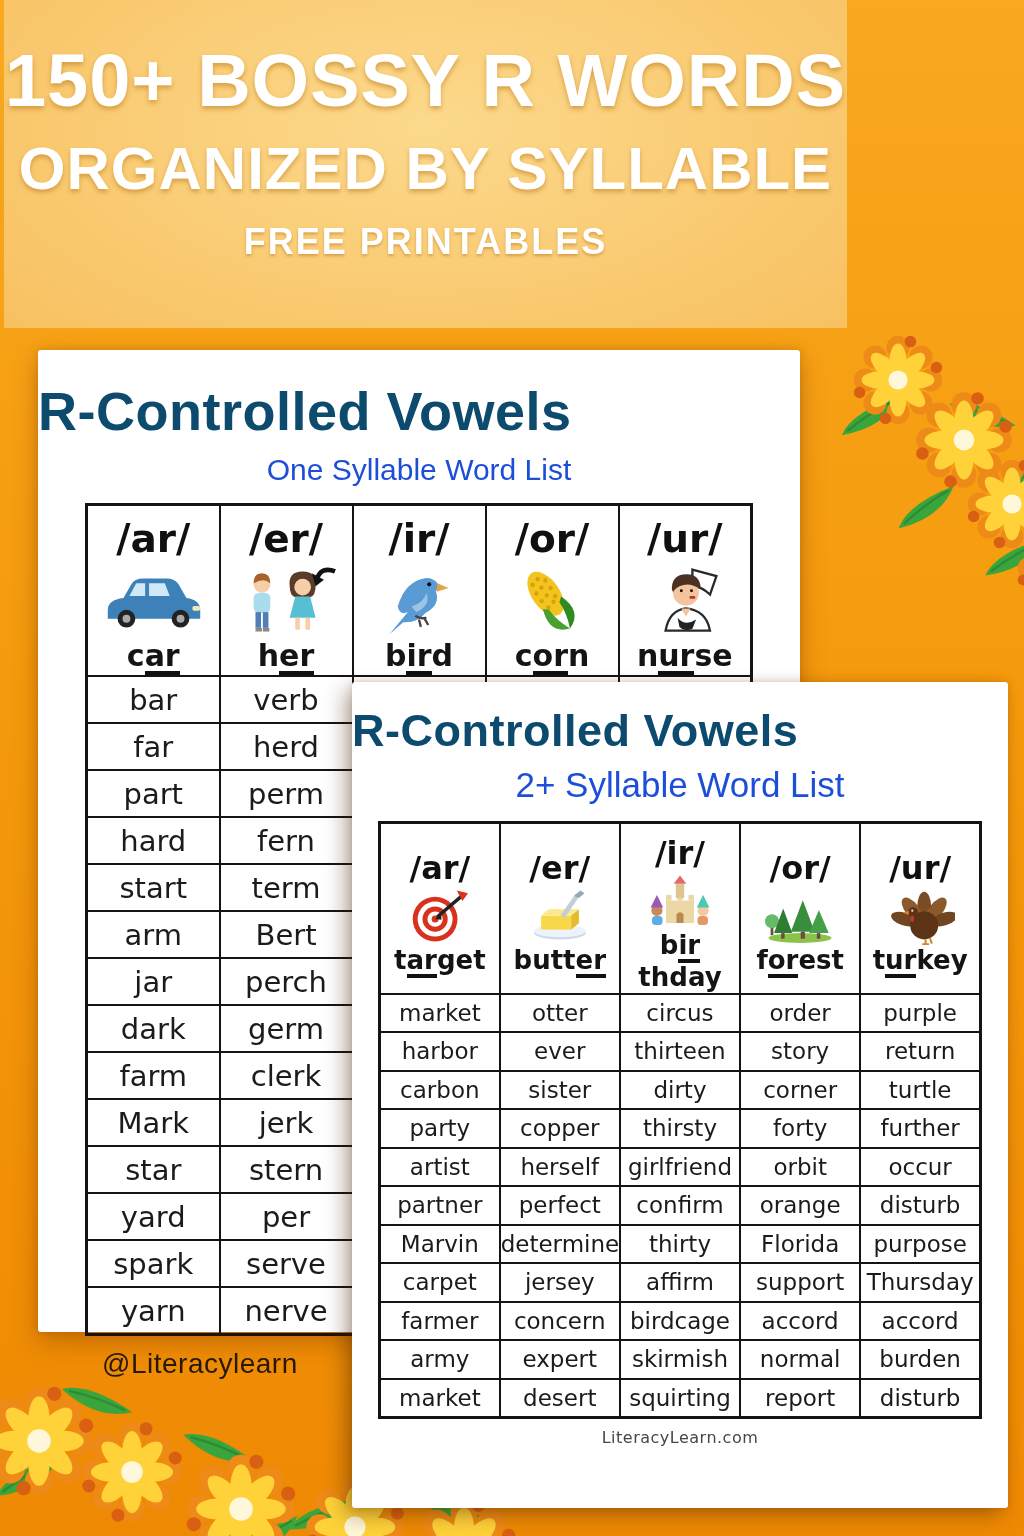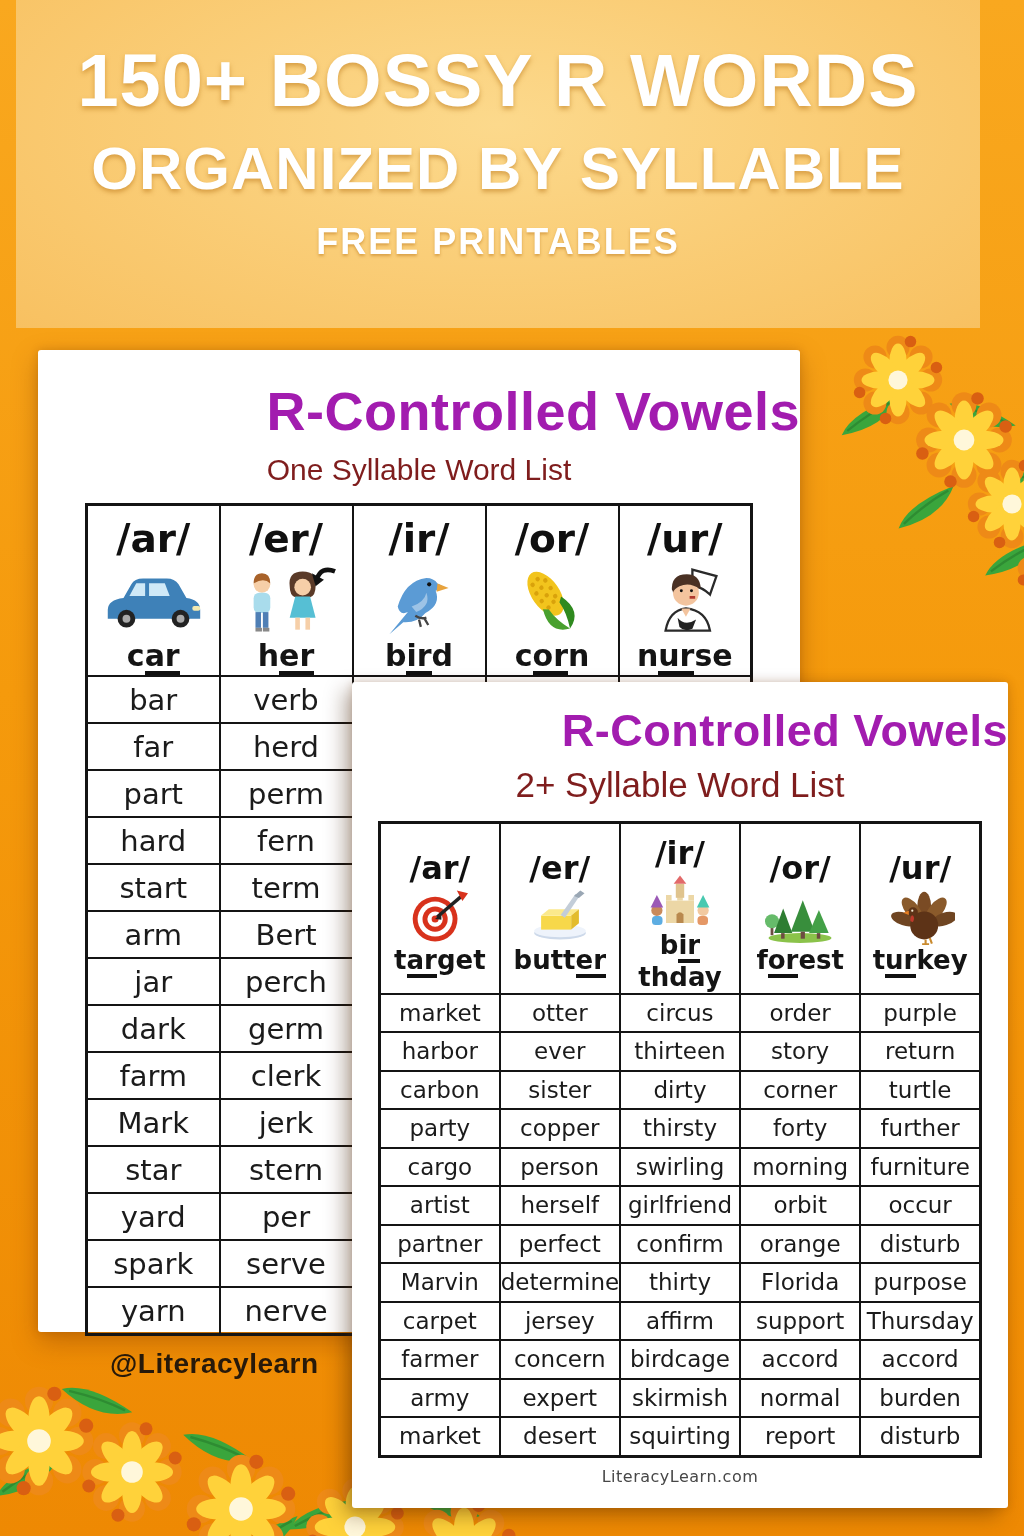--- a/index.html
+++ b/index.html
@@ -1,39 +1,39 @@
 <!DOCTYPE html>
 <html><head>
 <meta charset="utf-8">
 <style>
   html,body{margin:0;padding:0;}
   body{width:1024px;height:1536px;font-family:"Liberation Sans",sans-serif;}
   .page{position:relative;width:1024px;height:1536px;overflow:hidden;
         background:linear-gradient(180deg,#f9a81f 0%,#f59a0c 45%,#ee8903 100%);}
 
   
-  .banner{position:absolute;left:16px;top:0;width:964px;height:328px;text-align:center;
+  .banner{position:absolute;left:4px;top:0;width:843px;height:328px;text-align:center;
           background:radial-gradient(130% 170% at 50% 38%,#fcd98c 0%,#f8c263 50%,#f1a63c 100%);}
   .banner-title{margin:0;padding-top:42px;font-size:74px;line-height:1.05;font-weight:800;color:#ffffff;
           letter-spacing:1px;text-shadow:0 3px 5px rgba(186,116,22,.55);}
   .banner-subtitle{margin:14px 0 0;font-size:60px;font-weight:800;color:#ffffff;letter-spacing:1px;
           text-shadow:0 3px 4px rgba(186,116,22,.5);}
   .banner-tagline{margin:18px 0 0;font-size:36px;font-weight:800;color:#ffffff;letter-spacing:2px;
           text-shadow:0 2px 3px rgba(186,116,22,.5);}
 
   
   .card{position:absolute;background:#ffffff;border-radius:3px;
         box-shadow:0 10px 26px rgba(125,55,0,.38),0 0 8px rgba(125,55,0,.22);}
   .card1{left:38px;top:350px;width:762px;height:982px;z-index:1;}
   .card2{left:352px;top:682px;width:656px;height:826px;z-index:2;
          box-shadow:-8px 8px 20px rgba(60,30,0,.35),0 0 8px rgba(125,55,0,.22);}
-  .sheet-title{margin:0;text-align:right;font-weight:700;color:#a21caf;letter-spacing:.5px;}
+  .sheet-title{margin:0;text-align:left;font-weight:700;color:#0c4a6e;letter-spacing:.5px;}
   .card1 .sheet-title{padding-top:30px;font-size:54px;}
   .card2 .sheet-title{padding-top:23px;font-size:45px;}
-  .sheet-subtitle{margin:16px;text-align:center;font-weight:400;color:#7f1d1d;}
+  .sheet-subtitle{margin:16px;text-align:center;font-weight:400;color:#1d4ed8;}
   .card1 .sheet-subtitle{margin-top:11px;font-size:30px;}
   .card2 .sheet-subtitle{margin-top:8px;font-size:35px;}
 
   table{border-collapse:collapse;table-layout:fixed;margin:0 auto;border:3px solid #141414;}
   .card1 table{width:668px;margin-top:15px;}
   .card2 table{width:604px;margin-top:13px;}
   th,td{border:2px solid #141414;text-align:center;vertical-align:middle;padding:0;overflow:hidden;}
   .card1 th{height:156px;}
   .card2 th{height:126px;}
   td{font-family:"DejaVu Sans",sans-serif;color:#1b1b1b;font-weight:400;}
@@ -47,21 +47,21 @@
   .card1 .cell-icon{width:118px;height:74px;}
   .card2 .cell-icon{width:100px;height:56px;}
   .keyword{font-family:"DejaVu Sans",sans-serif;color:#141414;line-height:1.15;}
   .card1 .keyword{font-size:30px;}
   .card2 .keyword{font-size:26px;}
   .u{display:inline-block;border-bottom:4px solid #111;padding-bottom:0;line-height:1.02;}
 
   .site-footer{text-align:center;margin-top:9px;font-size:16px;color:#474747;
                font-family:"DejaVu Sans",sans-serif;letter-spacing:.5px;}
 
-  .handle{position:absolute;left:110px;top:1348px;z-index:3;font-size:28px;font-weight:700;
+  .handle{position:absolute;left:102px;top:1348px;z-index:3;font-size:28px;font-weight:400;
           color:#27190a;letter-spacing:.5px;}
 
   .garland{position:absolute;z-index:0;}
   .garland-tr{left:836px;top:330px;width:250px;height:260px;}
   .garland-bl{left:-20px;top:1366px;width:590px;height:230px;}
   .defs{position:absolute;width:0;height:0;overflow:hidden;}
 </style>
 </head>
 <body>
 
@@ -493,27 +493,20 @@
             <td>turtle</td>
           </tr>
           <tr>
             <td>party</td>
             <td>copper</td>
             <td>thirsty</td>
             <td>forty</td>
             <td>further</td>
           </tr>
           <tr>
-            <td>cargo</td>
-            <td>person</td>
-            <td>swirling</td>
-            <td>morning</td>
-            <td>furniture</td>
-          </tr>
-          <tr>
             <td>artist</td>
             <td>herself</td>
             <td>girlfriend</td>
             <td>orbit</td>
             <td>occur</td>
           </tr>
           <tr>
             <td>partner</td>
             <td>perfect</td>
             <td>confirm</td>

